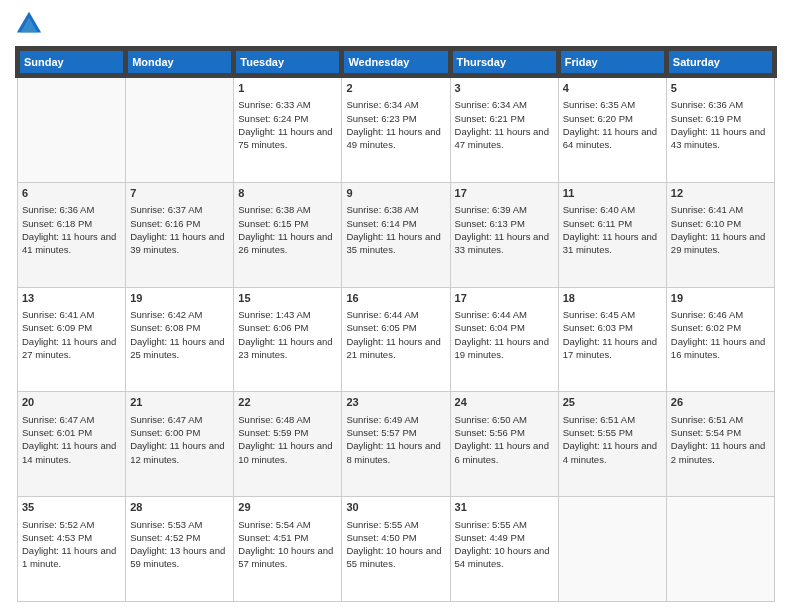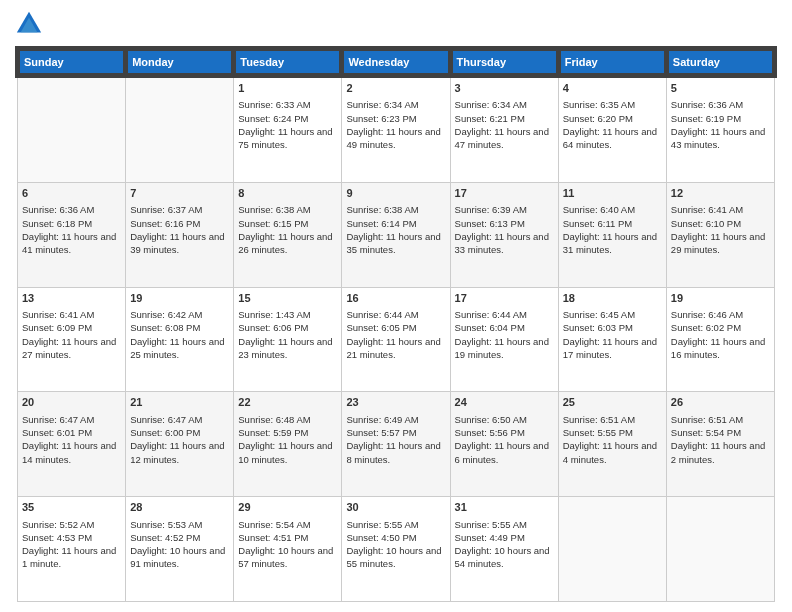--- a/index.html
+++ b/index.html
@@ -155,21 +155,21 @@
           <td><span class="day-num">20</span><span>Sunrise: 6:47 AM</span><br><span>Sunset: 6:01 PM</span><br><span>Daylight: 11 hours and 14 minutes.</span></td>
           <td><span class="day-num">21</span><span>Sunrise: 6:47 AM</span><br><span>Sunset: 6:00 PM</span><br><span>Daylight: 11 hours and 12 minutes.</span></td>
           <td><span class="day-num">22</span><span>Sunrise: 6:48 AM</span><br><span>Sunset: 5:59 PM</span><br><span>Daylight: 11 hours and 10 minutes.</span></td>
           <td><span class="day-num">23</span><span>Sunrise: 6:49 AM</span><br><span>Sunset: 5:57 PM</span><br><span>Daylight: 11 hours and 8 minutes.</span></td>
           <td><span class="day-num">24</span><span>Sunrise: 6:50 AM</span><br><span>Sunset: 5:56 PM</span><br><span>Daylight: 11 hours and 6 minutes.</span></td>
           <td><span class="day-num">25</span><span>Sunrise: 6:51 AM</span><br><span>Sunset: 5:55 PM</span><br><span>Daylight: 11 hours and 4 minutes.</span></td>
           <td><span class="day-num">26</span><span>Sunrise: 6:51 AM</span><br><span>Sunset: 5:54 PM</span><br><span>Daylight: 11 hours and 2 minutes.</span></td>
         </tr>
         <tr>
           <td><span class="day-num">35</span><span>Sunrise: 5:52 AM</span><br><span>Sunset: 4:53 PM</span><br><span>Daylight: 11 hours and 1 minute.</span></td>
-          <td><span class="day-num">28</span><span>Sunrise: 5:53 AM</span><br><span>Sunset: 4:52 PM</span><br><span>Daylight: 10 hours and 91 minutes.</span></td>
+          <td><span class="day-num">28</span><span>Sunrise: 5:53 AM</span><br><span>Sunset: 4:52 PM</span><br><span>Daylight: 13 hours and 59 minutes.</span></td>
           <td><span class="day-num">29</span><span>Sunrise: 5:54 AM</span><br><span>Sunset: 4:51 PM</span><br><span>Daylight: 10 hours and 57 minutes.</span></td>
           <td><span class="day-num">30</span><span>Sunrise: 5:55 AM</span><br><span>Sunset: 4:50 PM</span><br><span>Daylight: 10 hours and 55 minutes.</span></td>
           <td><span class="day-num">31</span><span>Sunrise: 5:55 AM</span><br><span>Sunset: 4:49 PM</span><br><span>Daylight: 10 hours and 54 minutes.</span></td>
           <td class="empty"></td>
           <td class="empty"></td>
         </tr>
       </tbody>
   </table>
 </div>
 

